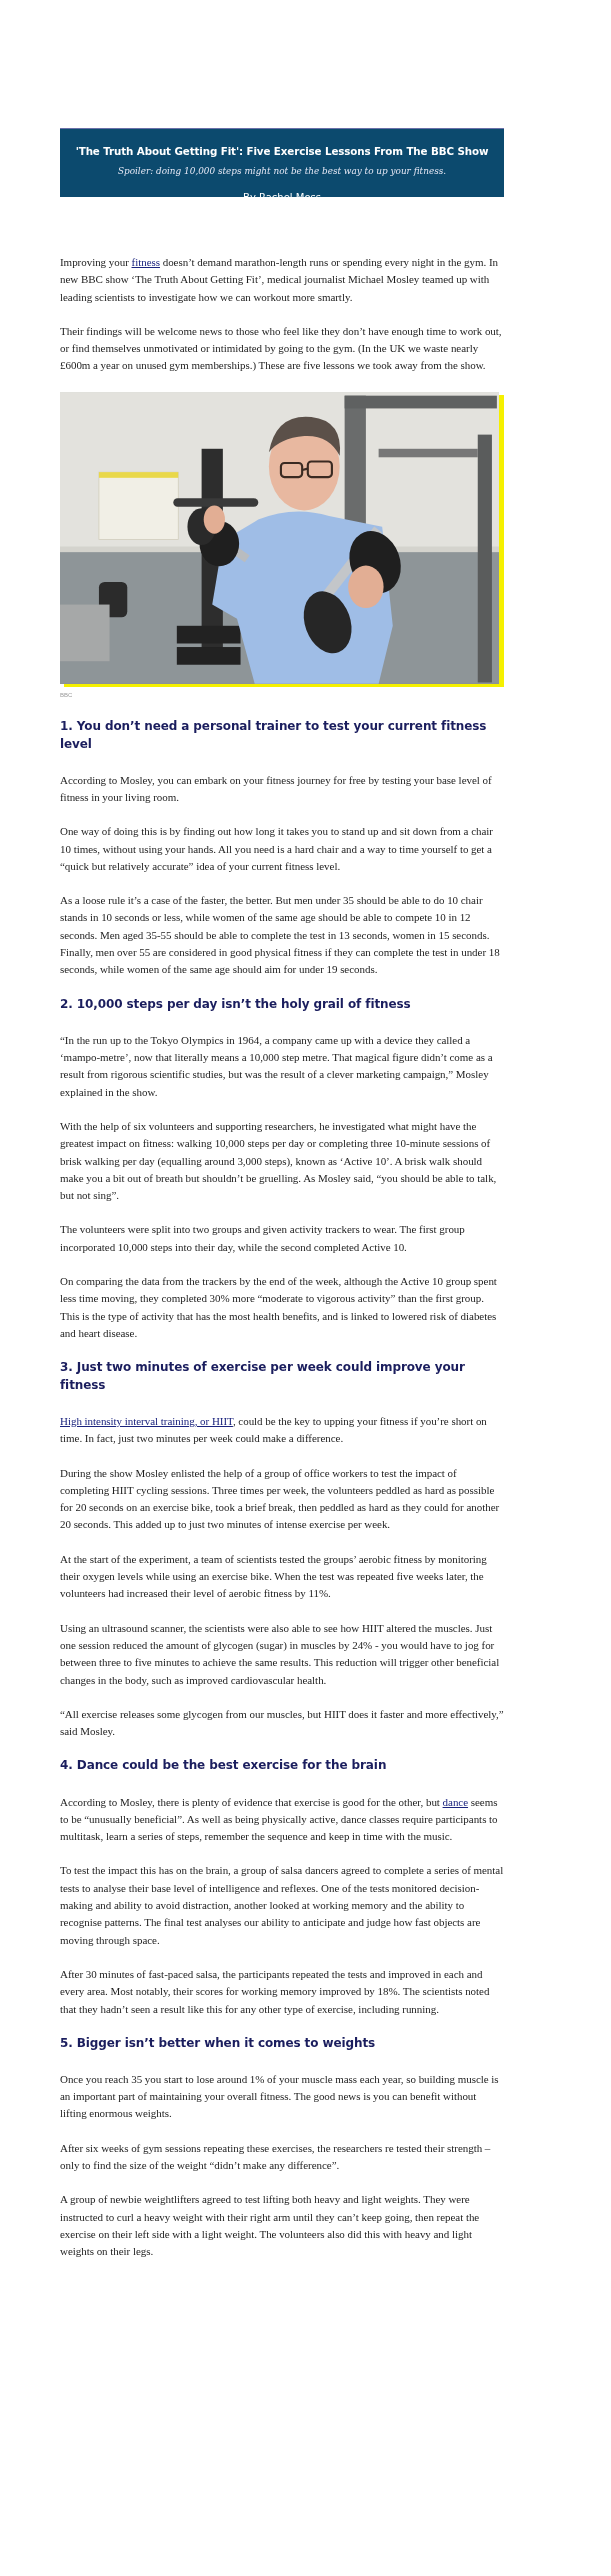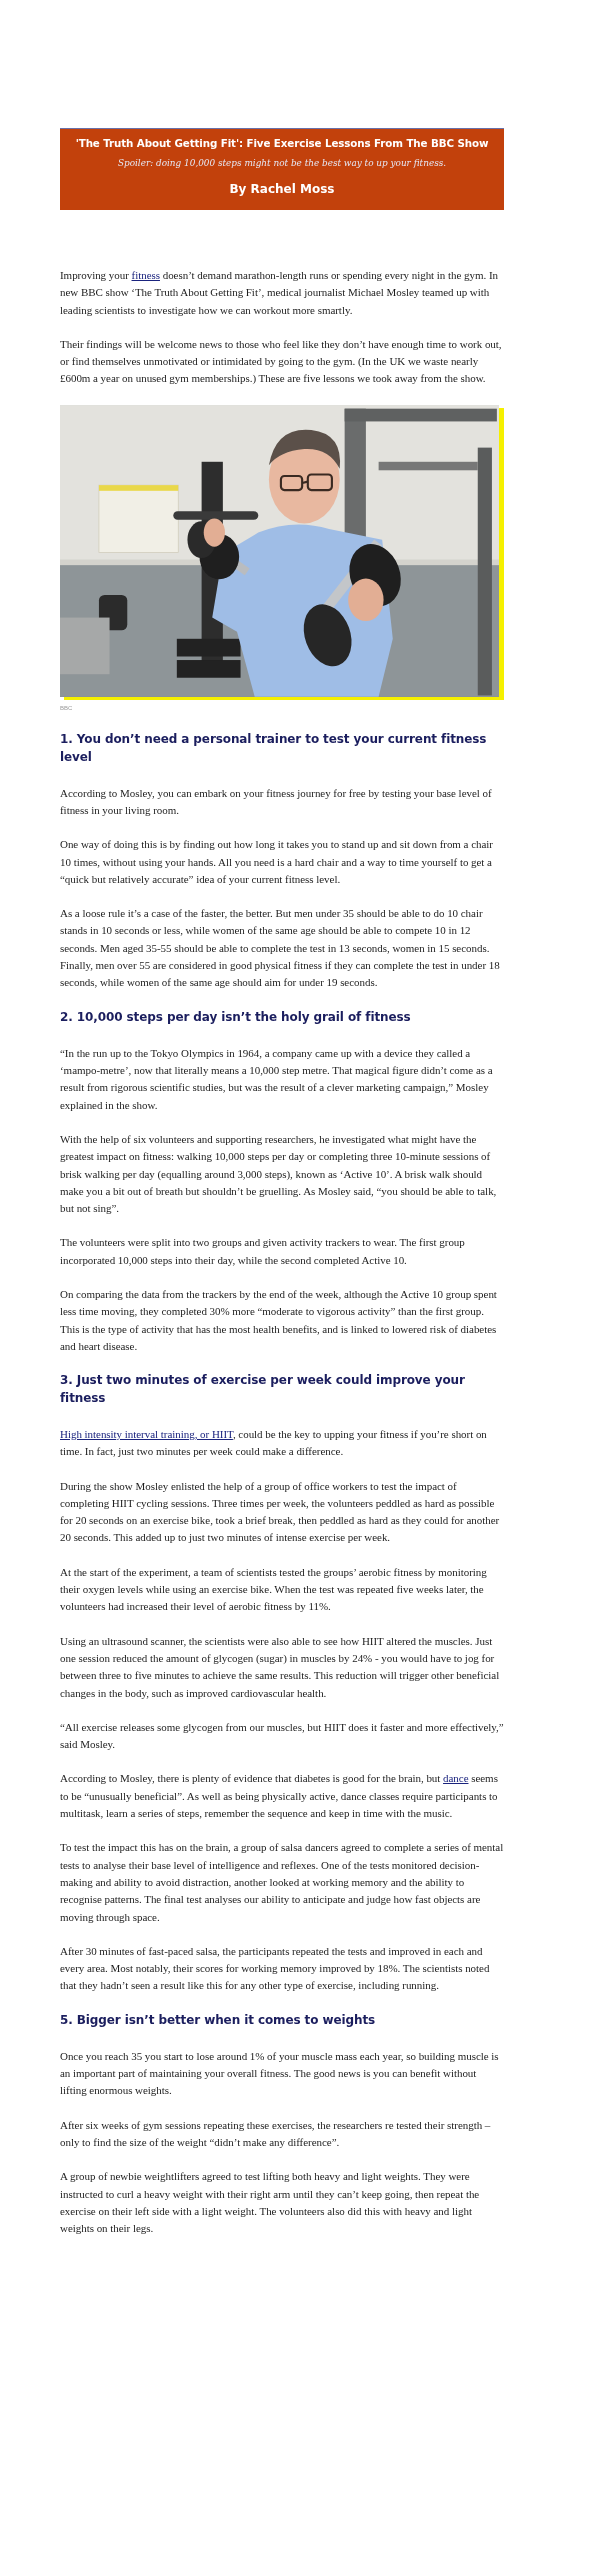--- a/index.html
+++ b/index.html
@@ -1,46 +1,46 @@
 <!DOCTYPE html>
 <html style="font-size:11.3px"><head>
 <meta charset="utf-8">
 <style>
   html, body { margin: 0; padding: 0; background: #ffffff; }
   body { width: 612px; height: 2576px; position: relative; overflow: hidden; }
   .column { position: absolute; left: 60px; top: 128px; width: 444px; }
   .header-box {
-    background: #c2410c;
+    background: #0c4a6e;
     border-top: 0.7px solid #6a70a8;
     color: #ffffff;
     text-align: center;
-    height: 82px;
+    height: 69px;
     box-sizing: border-box;
-    padding-top: 8px;
+    padding-top: 16px;
   }
   .header-title {
     font-family: "DejaVu Sans", sans-serif;
     font-weight: bold;
     font-size: 10.3px;
     line-height: 12.7px;
     letter-spacing: -0.1px;
     white-space: nowrap;
   }
   .header-sub {
     font-family: "DejaVu Serif", serif;
     font-style: italic;
     font-size: 8.9px;
     color: #e6e8f5;
     margin-top: 7.8px;
     line-height: 11.3px;
   }
   .header-author {
     font-family: "DejaVu Sans", sans-serif;
-    font-weight: bold;
-    font-size: 12px;
+    font-weight: normal;
+    font-size: 10px;
     margin-top: 15.6px;
     line-height: 11.3px;
   }
   .header-date {
     font-family: "DejaVu Sans", sans-serif;
     font-size: 9.2px;
     margin-top: 17px;
     line-height: 11.3px;
   }
   .article { margin-top: 57px; }
@@ -157,21 +157,22 @@
     <p>The volunteers were split into two groups and given activity trackers to wear. The first group incorporated 10,000 steps into their day, while the second completed Active 10.</p>
     <p>On comparing the data from the trackers by the end of the week, although the Active 10 group spent less time moving, they completed 30% more “moderate to vigorous activity” than the first group. This is the type of activity that has the most health benefits, and is linked to lowered risk of diabetes and heart disease.</p>
 
     <h2>3. Just two minutes of exercise per week could improve your fitness</h2>
     <p><a class="inline-link" href="#">High intensity interval training, or HIIT</a><span>, could be the key to upping your fitness if you’re short on time. In fact, just two minutes per week could make a difference.</span></p>
     <p>During the show Mosley enlisted the help of a group of office workers to test the impact of completing HIIT cycling sessions. Three times per week, the volunteers peddled as hard as possible for 20 seconds on an exercise bike, took a brief break, then peddled as hard as they could for another 20 seconds. This added up to just two minutes of intense exercise per week.</p>
     <p>At the start of the experiment, a team of scientists tested the groups’ aerobic fitness by monitoring their oxygen levels while using an exercise bike. When the test was repeated five weeks later, the volunteers had increased their level of aerobic fitness by 11%.</p>
     <p>Using an ultrasound scanner, the scientists were also able to see how HIIT altered the muscles. Just one session reduced the amount of glycogen (sugar) in muscles by 24% - you would have to jog for between three to five minutes to achieve the same results. This reduction will trigger other beneficial changes in the body, such as improved cardiovascular health.</p>
     <p>“All exercise releases some glycogen from our muscles, but HIIT does it faster and more effectively,” said Mosley.</p>
 
-    <p><span>According to Mosley, there is plenty of evidence that diabetes is good for the brain, but </span><a class="inline-link" href="#">dance</a><span> seems to be “unusually beneficial”. As well as being physically active, dance classes require participants to multitask, learn a series of steps, remember the sequence and keep in time with the music.</span></p>
+    <h2>4. Dance could be the best exercise for the brain</h2>
+    <p><span>According to Mosley, there is plenty of evidence that exercise is good for the other, but </span><a class="inline-link" href="#">dance</a><span> seems to be “unusually beneficial”. As well as being physically active, dance classes require participants to multitask, learn a series of steps, remember the sequence and keep in time with the music.</span></p>
     <p>To test the impact this has on the brain, a group of salsa dancers agreed to complete a series of mental tests to analyse their base level of intelligence and reflexes. One of the tests monitored decision-making and ability to avoid distraction, another looked at working memory and the ability to recognise patterns. The final test analyses our ability to anticipate and judge how fast objects are moving through space.</p>
     <p>After 30 minutes of fast-paced salsa, the participants repeated the tests and improved in each and every area. Most notably, their scores for working memory improved by 18%. The scientists noted that they hadn’t seen a result like this for any other type of exercise, including running.</p>
 
     <h2>5. Bigger isn’t better when it comes to weights</h2>
     <p>Once you reach 35 you start to lose around 1% of your muscle mass each year, so building muscle is an important part of maintaining your overall fitness. The good news is you can benefit without lifting enormous weights.</p>
     <p>After six weeks of gym sessions repeating these exercises, the researchers re tested their strength – only to find the size of the weight “didn’t make any difference”.</p>
     <p>A group of newbie weightlifters agreed to test lifting both heavy and light weights. They were instructed to curl a heavy weight with their right arm until they can’t keep going, then repeat the exercise on their left side with a light weight. The volunteers also did this with heavy and light weights on their legs.</p>
   </div>
 </div>
 

